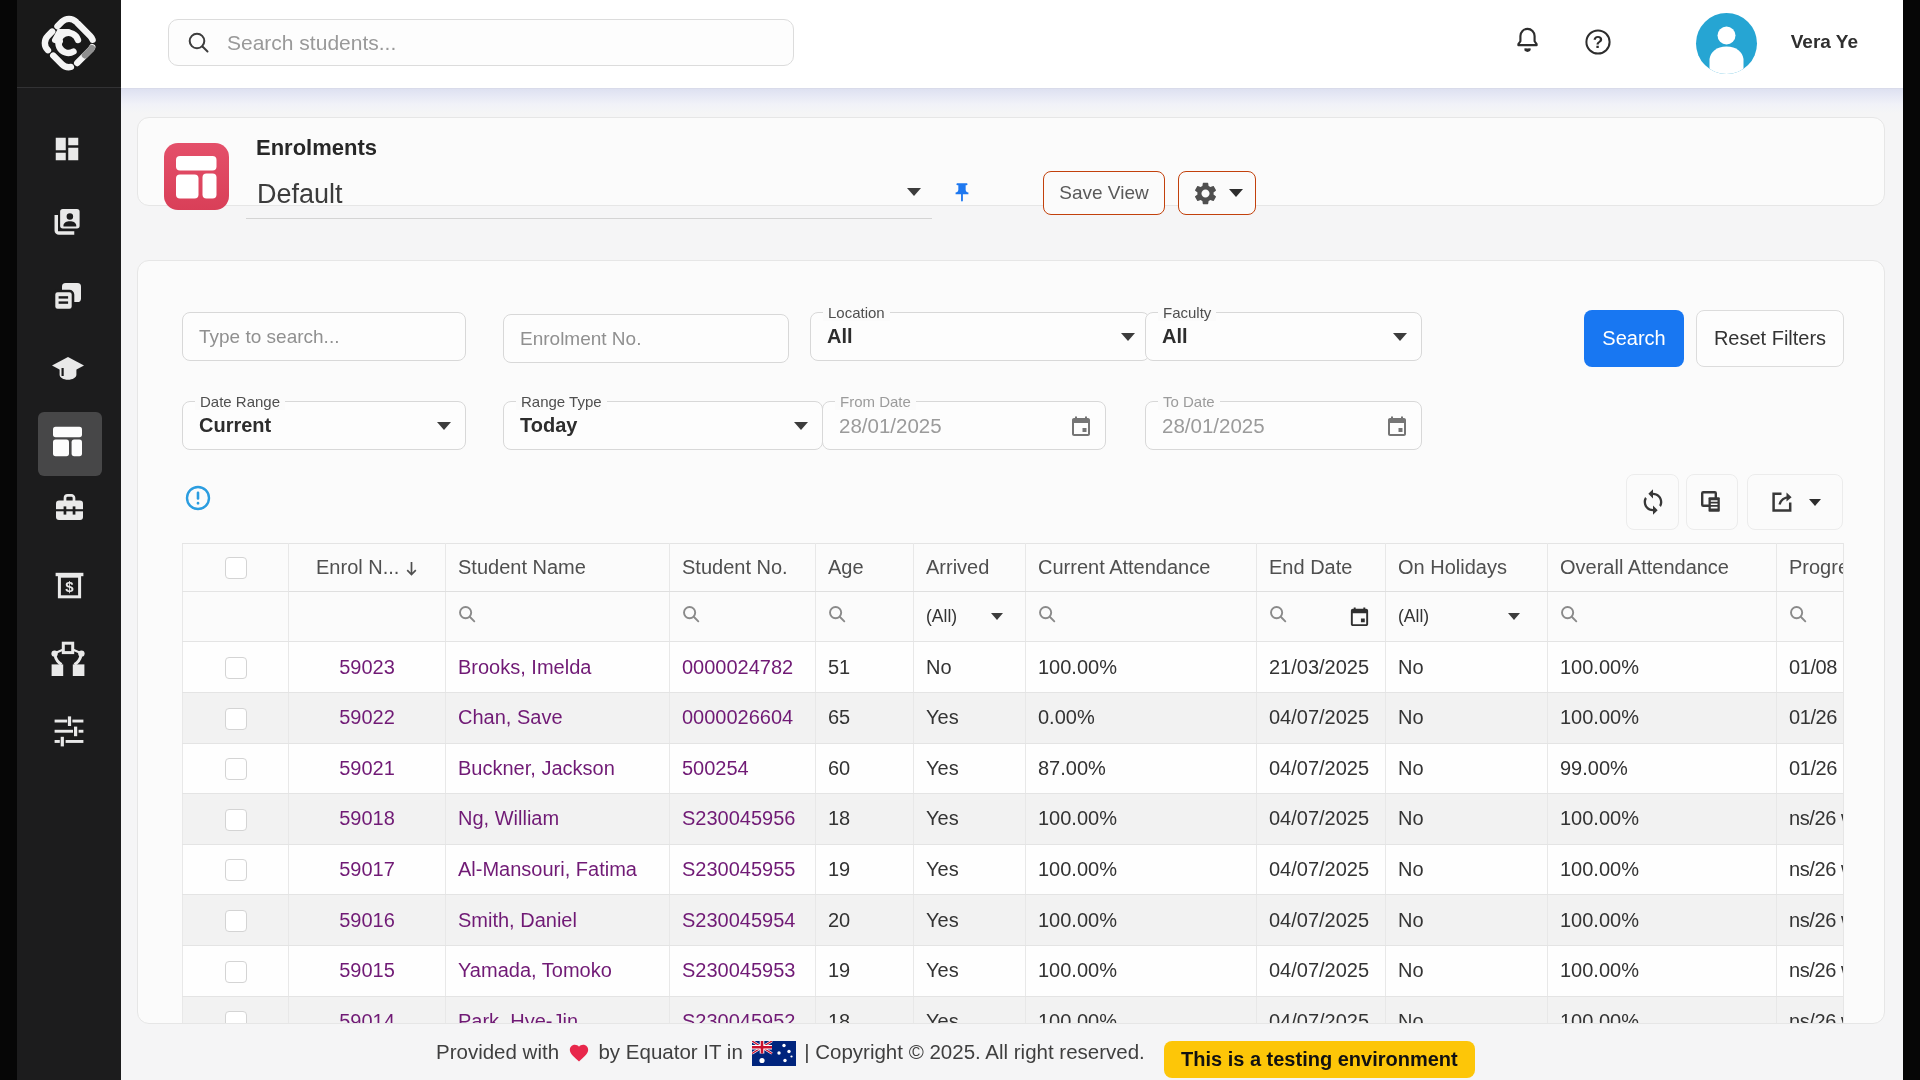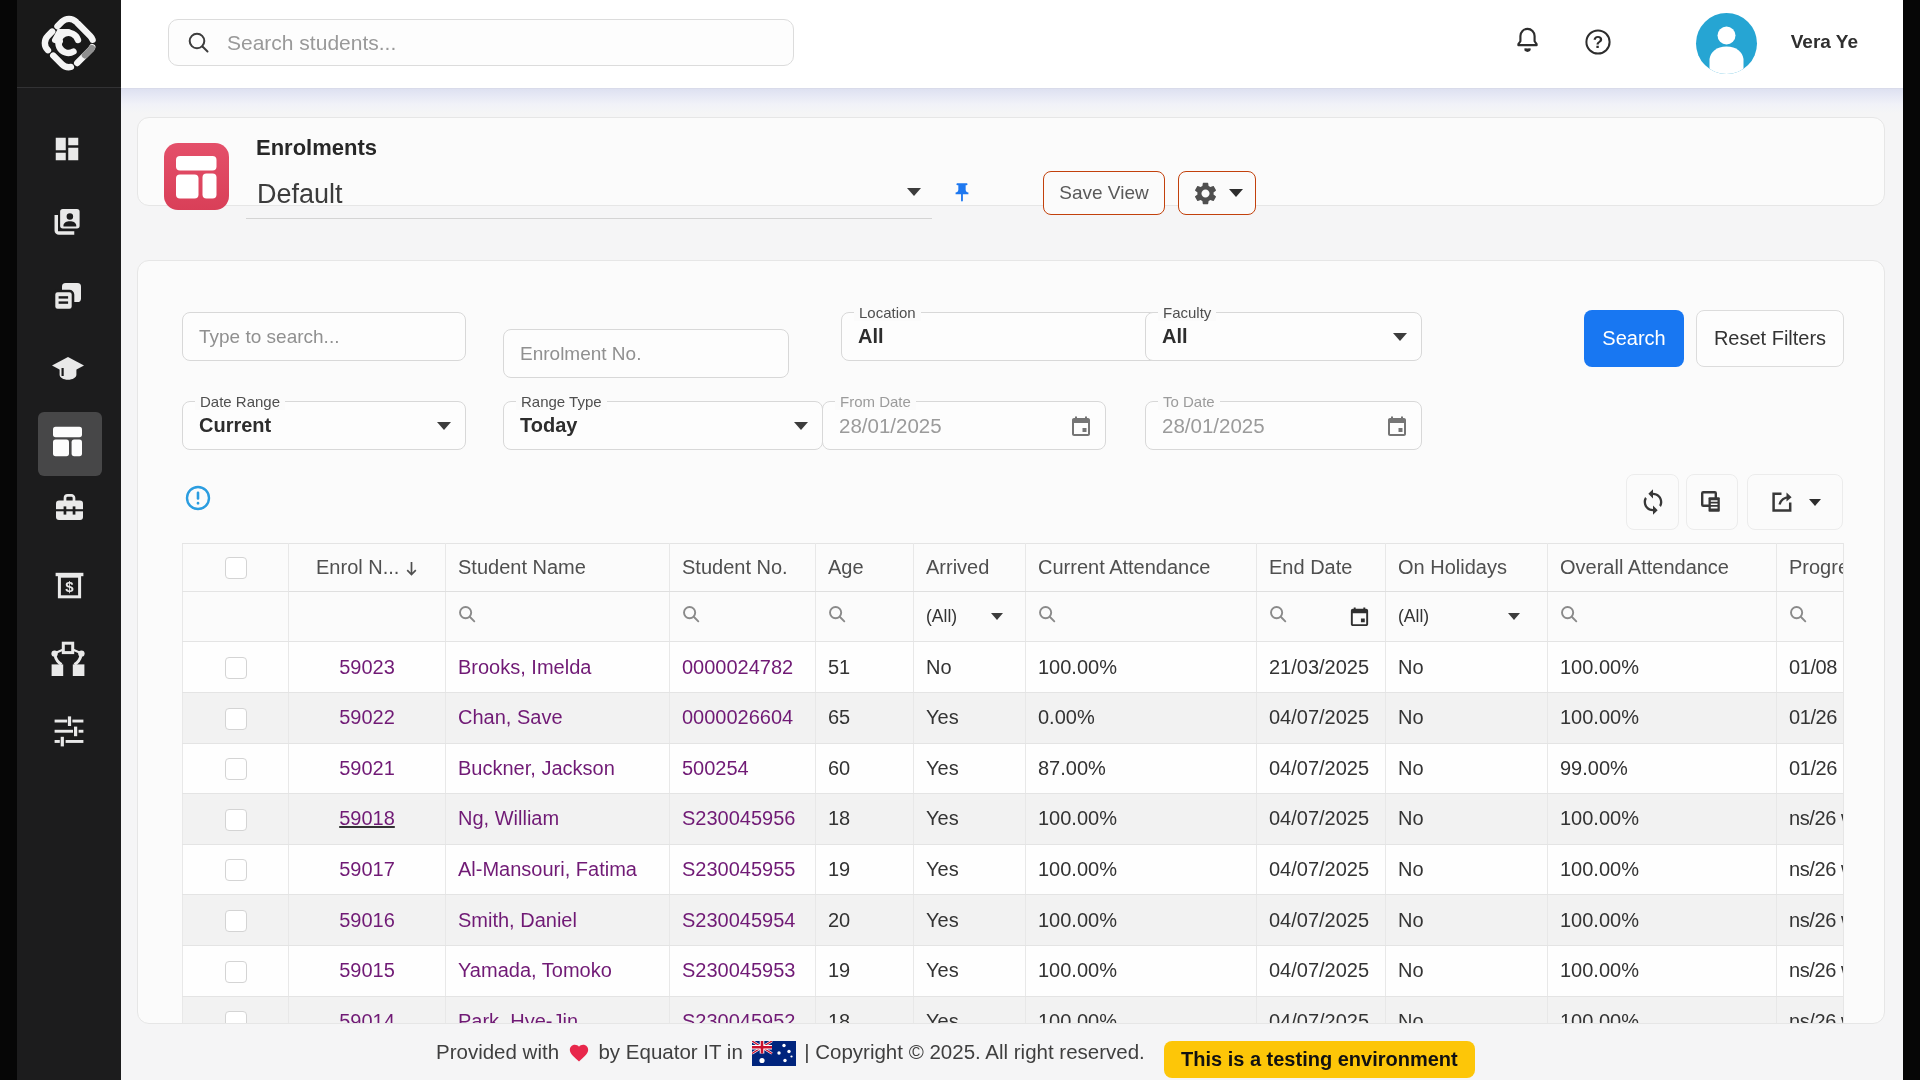--- a/index.html
+++ b/index.html
@@ -202,24 +202,24 @@
       <path d="M19.14 12.94c.04-.3.06-.61.06-.94 0-.32-.02-.64-.07-.94l2.03-1.58c.18-.14.23-.41.12-.61l-1.92-3.32c-.12-.22-.37-.29-.59-.22l-2.39.96c-.5-.38-1.03-.7-1.62-.94l-.36-2.54c-.04-.24-.24-.41-.48-.41h-3.84c-.24 0-.43.17-.47.41l-.36 2.54c-.59.24-1.13.57-1.62.94l-2.39-.96c-.22-.08-.47 0-.59.22L2.74 8.87c-.12.21-.08.47.12.61l2.03 1.58c-.05.3-.09.63-.09.94s.02.64.07.94l-2.03 1.58c-.18.14-.23.41-.12.61l1.92 3.32c.12.22.37.29.59.22l2.39-.96c.5.38 1.03.7 1.62.94l.36 2.54c.05.24.24.41.48.41h3.84c.24 0 .44-.17.47-.41l.36-2.54c.59-.24 1.13-.56 1.62-.94l2.39.96c.22.08.47 0 .59-.22l1.92-3.32c.12-.22.07-.47-.12-.61l-2.01-1.58zM12 15.6c-1.98 0-3.6-1.62-3.6-3.6s1.62-3.6 3.6-3.6 3.6 1.62 3.6 3.6-1.62 3.6-3.6 3.6z"></path>
     </svg>
     <div class="caret" style="position:static; margin-left:10px; border-top-color:#2d2d2d;"></div>
   </div>
 </div>
 
 <div class="abs card" id="card2">
   <div class="finput" style="left:44px; top:51px; width:284px;">
       <span class="ph">Type to search...</span>
     </div>
-  <div class="finput" style="left:365px; top:68px; width:286px;">
+  <div class="finput" style="left:365px; top:53px; width:286px;">
       <span class="ph">Enrolment No.</span>
     </div>
-  <div class="finput" style="left:703px; top:51px; width:340px;">
+  <div class="finput" style="left:672px; top:51px; width:340px;">
     <span class="flabel">Location</span>
       <span class="val">All</span>
     <div class="caret" style="right:14px; top:20px;"></div>
   </div>
   <div class="finput" style="left:1007px; top:51px; width:277px;">
     <span class="flabel">Faculty</span>
       <span class="val">All</span>
     <div class="caret" style="right:14px; top:20px;"></div>
   </div>
   <div class="abs" id="btnSearch">Search</div>
@@ -384,21 +384,21 @@
         <td>60</td>
         <td>Yes</td>
         <td>87.00%</td>
         <td>04/07/2025</td>
         <td>No</td>
         <td>99.00%</td>
         <td class="prg">01/26</td>
       </tr>
       <tr class="data alt">
         <td class="first" style="text-align:center; padding:0;"><span class="cb"></span></td>
-        <td style="text-align:center; padding:0;text-decoration:underline;"><a class="lnk">59018</a></td>
+        <td style="text-align:center; padding:0;"><a class="lnk">59018</a></td>
         <td><a class="lnk">Ng, William</a></td>
         <td><a class="lnk">S230045956</a></td>
         <td>18</td>
         <td>Yes</td>
         <td>100.00%</td>
         <td>04/07/2025</td>
         <td>No</td>
         <td>100.00%</td>
         <td class="prg">ns/26 w</td>
       </tr>

